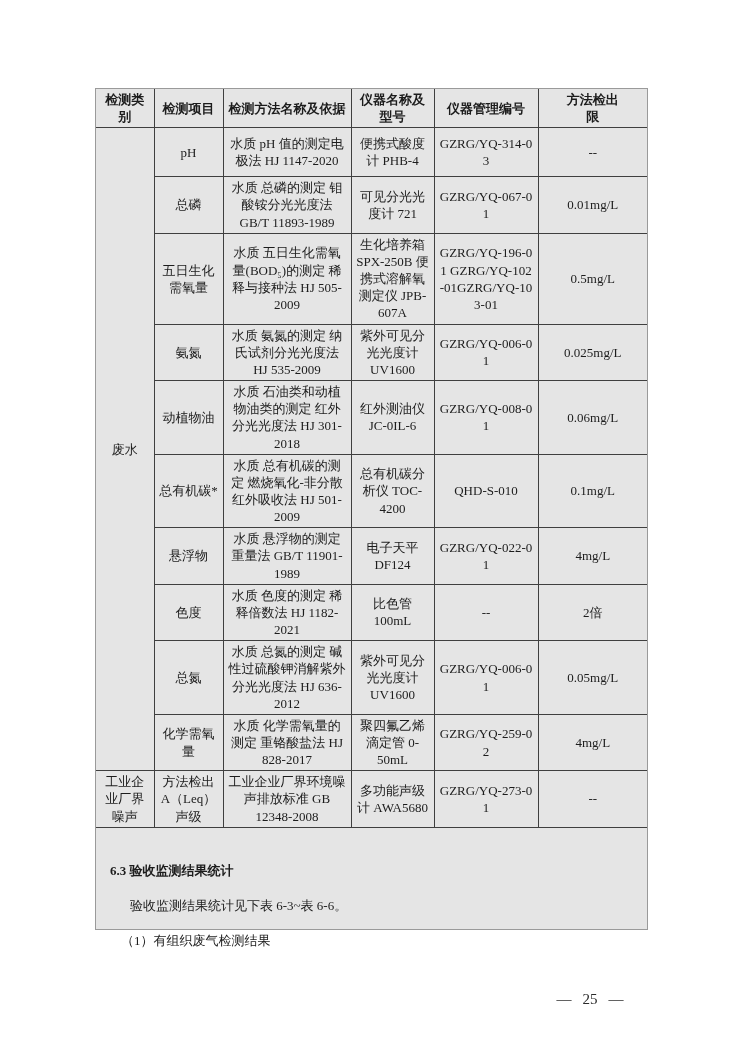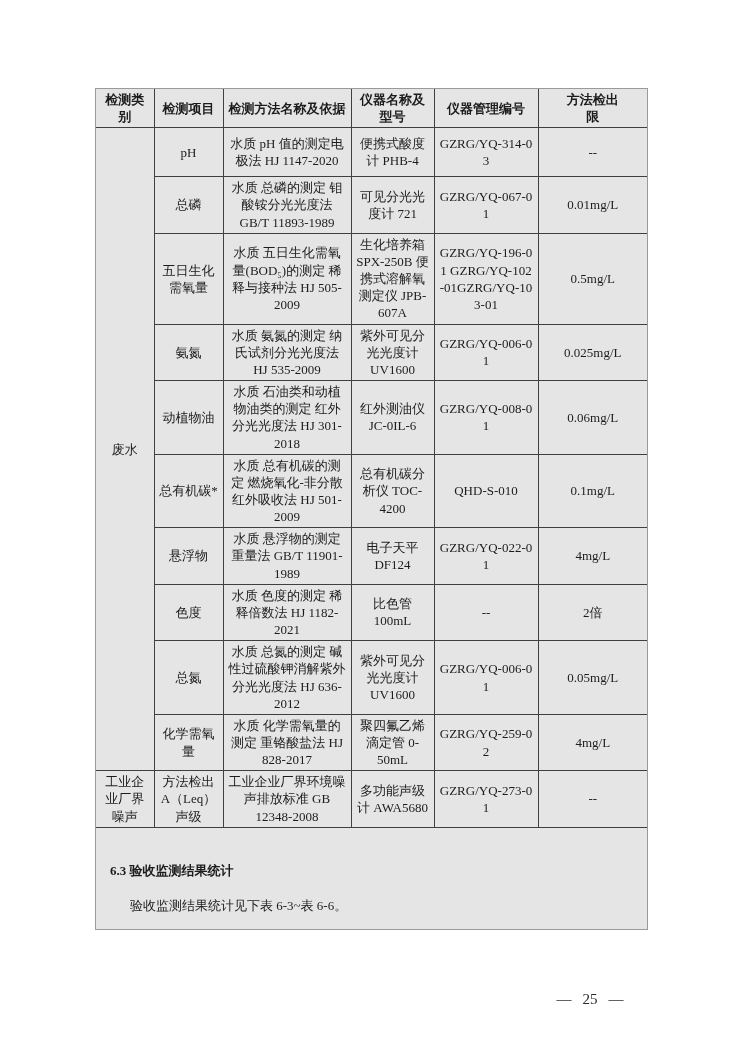--- a/index.html
+++ b/index.html
@@ -160,20 +160,21 @@
           <td>工业企业厂界环境噪声排放标准 GB 12348-2008</td>
           <td>多功能声级计 AWA5680</td>
           <td class="col-code">GZRG/YQ-273-01</td>
           <td class="col-limit">--</td>
         </tr>
       </tbody>
     </table>
 
     <div class="textblock h63">6.3 验收监测结果统计</div>
     <div class="textblock para">验收监测结果统计见下表 6-3~表 6-6。</div>
+    <div class="textblock sub2">（1）有组织废气检测结果</div>
   </div>
 
   <div class="footer">
     <span>—</span>
     <span>25</span>
     <span>—</span>
   </div>
 </div>
 
 </body></html>

